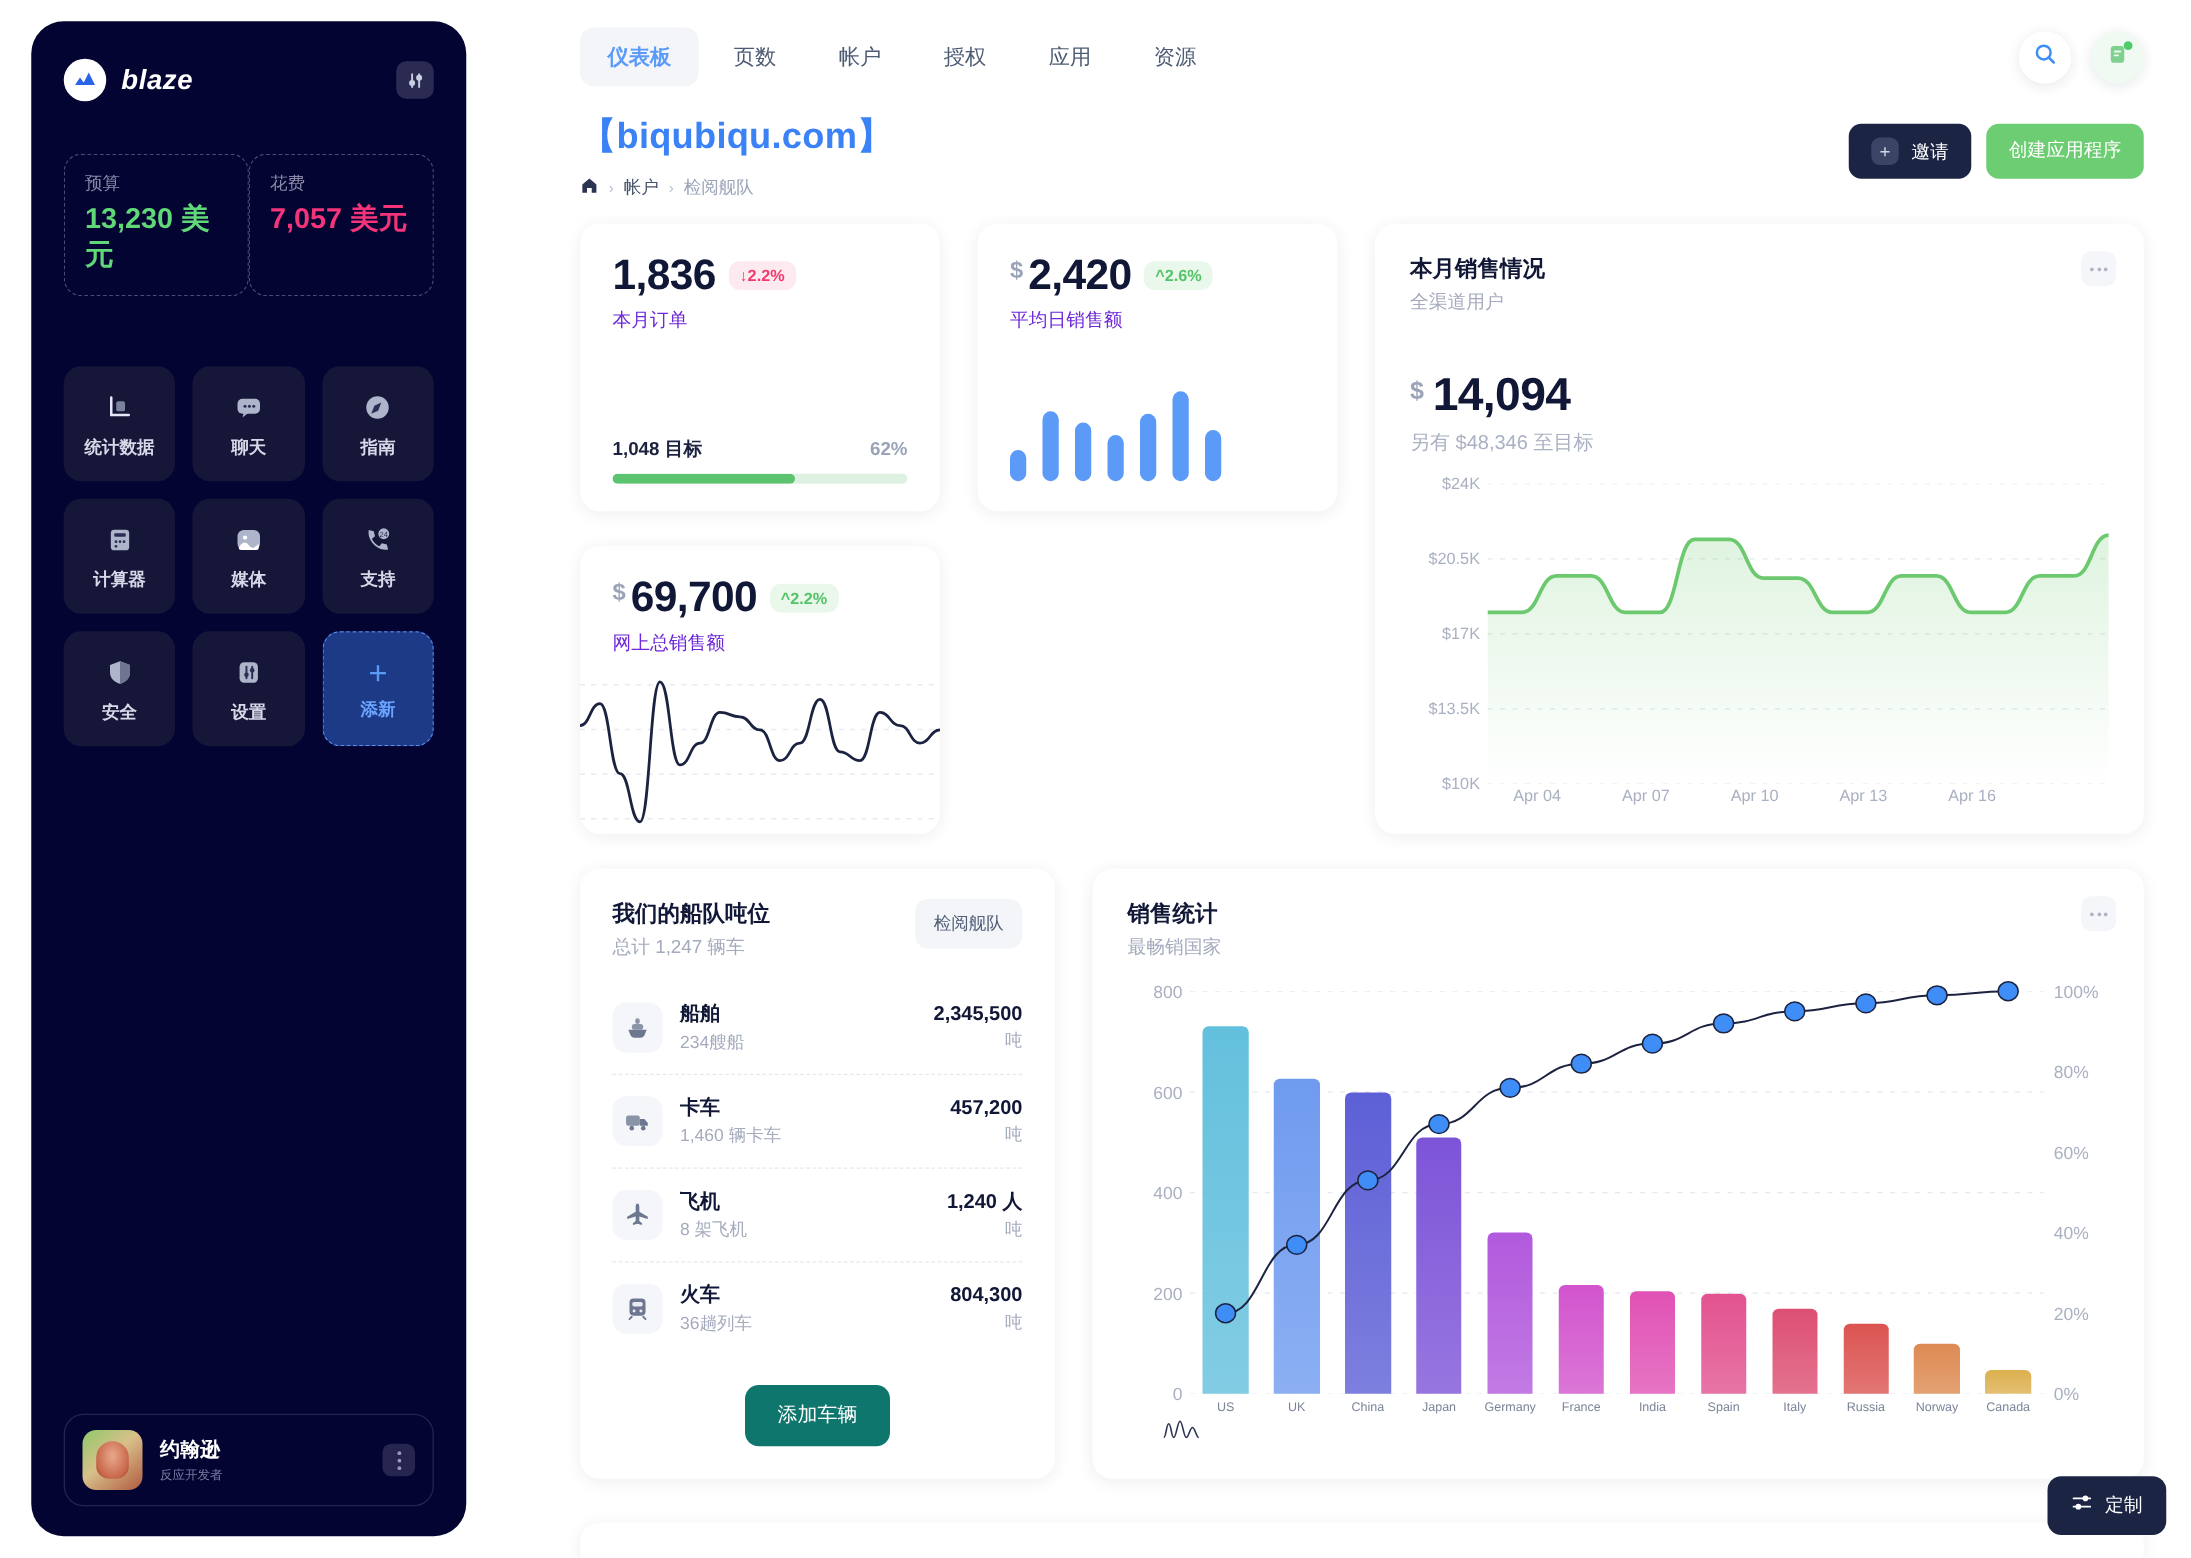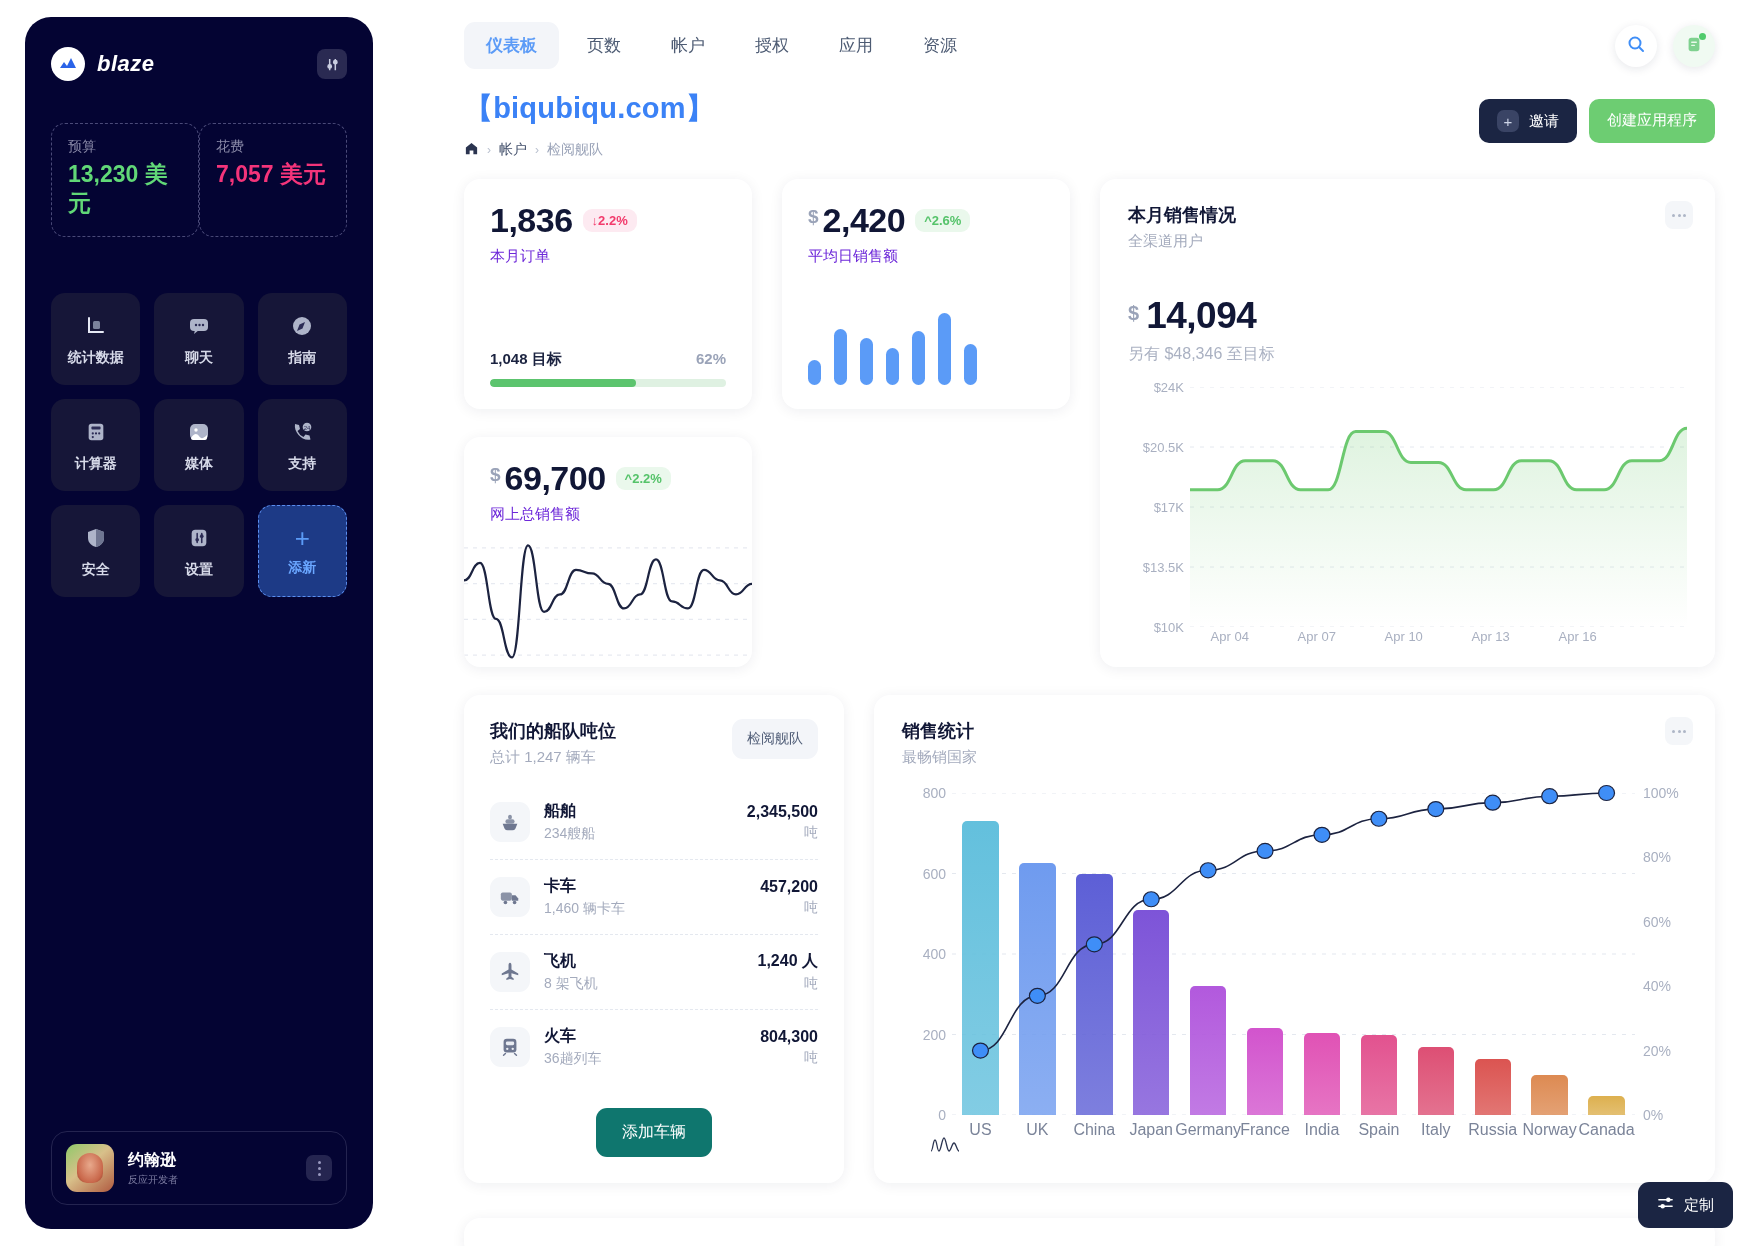--- a/index.html
+++ b/index.html
@@ -171,21 +171,21 @@
   .blue-btn { background: #0f766e; color: #fff; font-size: 16px; border-radius: 11px; padding: 14px 26px; }
 
   .pareto-card { flex: 1; padding: 24px 28px 16px 28px; display: flex; flex-direction: column; }
   .pareto-wrap { flex: 1; position: relative; margin-top: 26px; }
   .p-yax-l { position: absolute; left: 0; top: 0; bottom: 52px; width: 48px; }
   .p-yax-l span { position: absolute; right: 4px; font-size: 14px; color: #a9b0c1; transform: translateY(-50%); }
   .p-yax-r { position: absolute; right: 0; top: 0; bottom: 52px; width: 50px; }
   .p-yax-r span { position: absolute; left: 6px; font-size: 14px; color: #a9b0c1; transform: translateY(-50%); }
   .p-plot { position: absolute; left: 50px; right: 52px; top: 0; bottom: 52px; }
   .p-xax { position: absolute; left: 50px; right: 52px; bottom: 24px; height: 22px; }
-  .p-xax span { position: absolute; font-size: 16px; color: #7b8499; transform: translateX(-50%); white-space: nowrap; }
+  .p-xax span { position: absolute; font-size: 10px; color: #7b8499; transform: translateX(-50%); white-space: nowrap; }
 
   .bars-layer { position: absolute; inset: 0; display: flex; align-items: flex-end; }
   .barcol { flex: 1; display: flex; justify-content: center; height: 100%; align-items: flex-end; }
   .barcol i { width: 64%; border-radius: 5px 5px 0 0; display: block; }
 
   .sparkmark { position: absolute; left: 28px; bottom: 10px; }
 
   .customize {
     position: absolute; right: 20px; bottom: 18px;
     background: #1b2543; color: #fff; border-radius: 11px;

